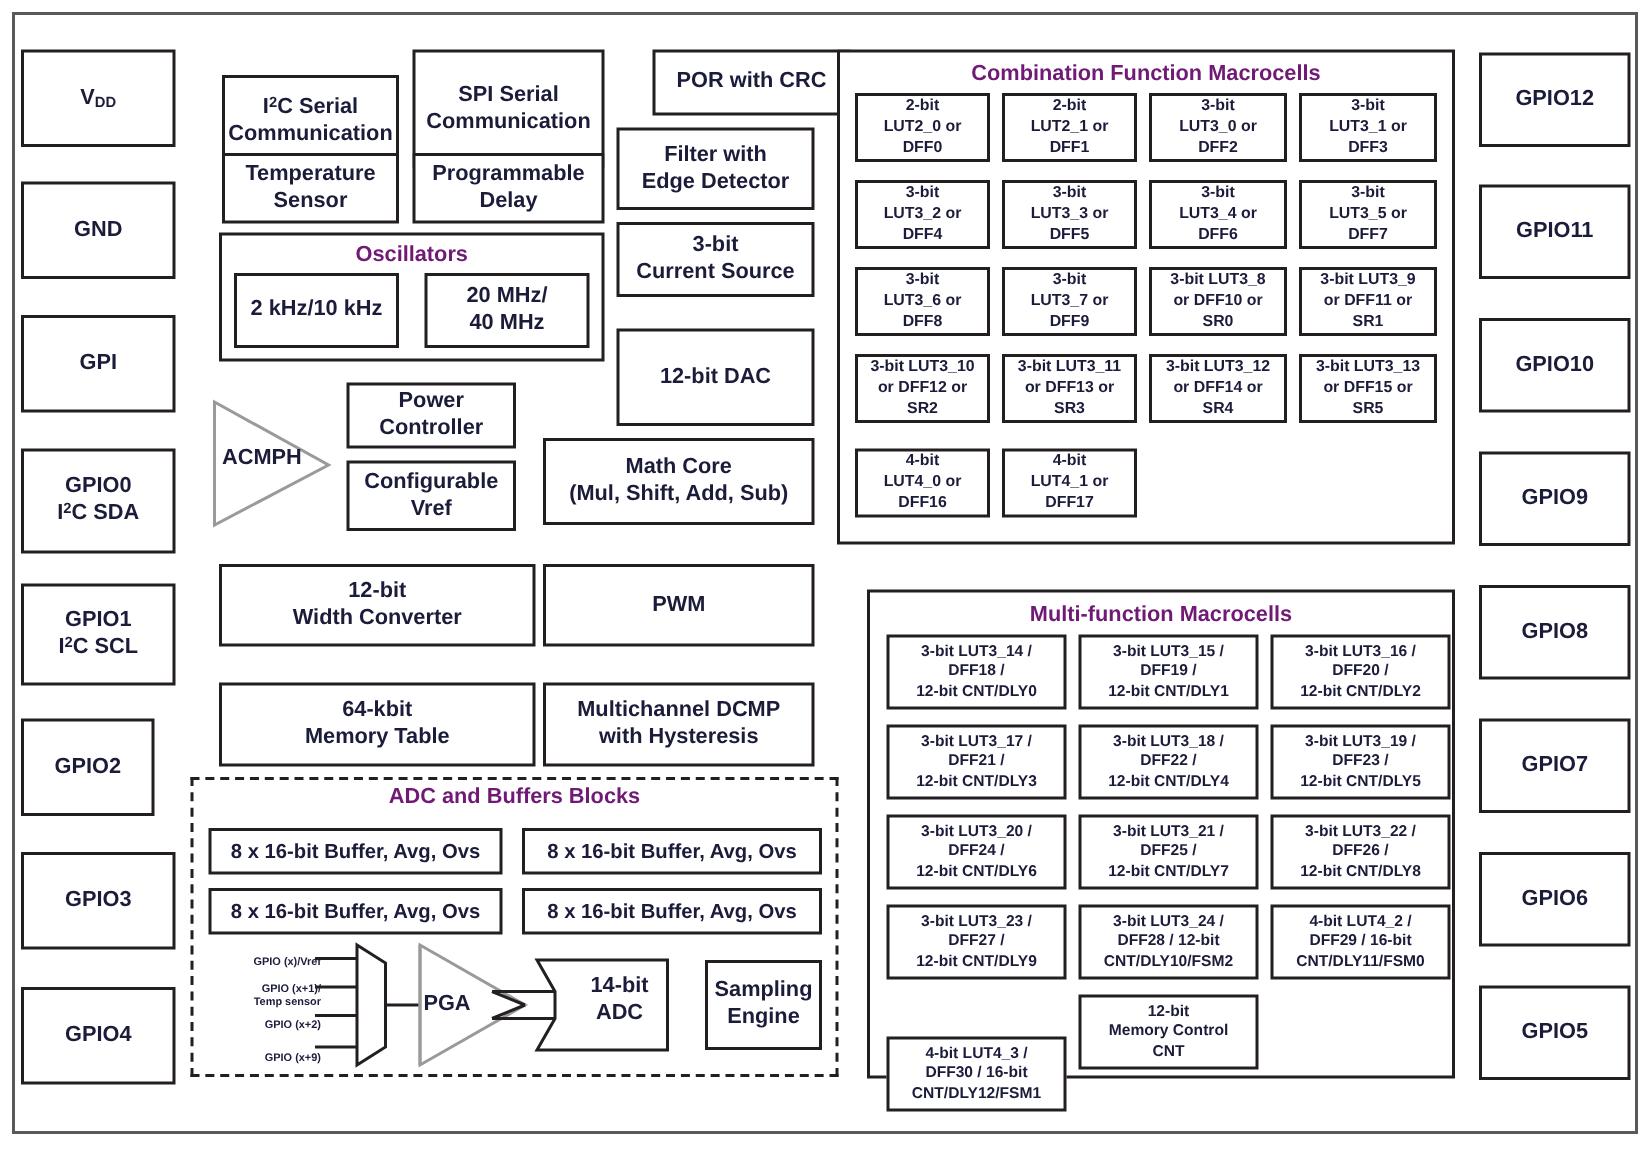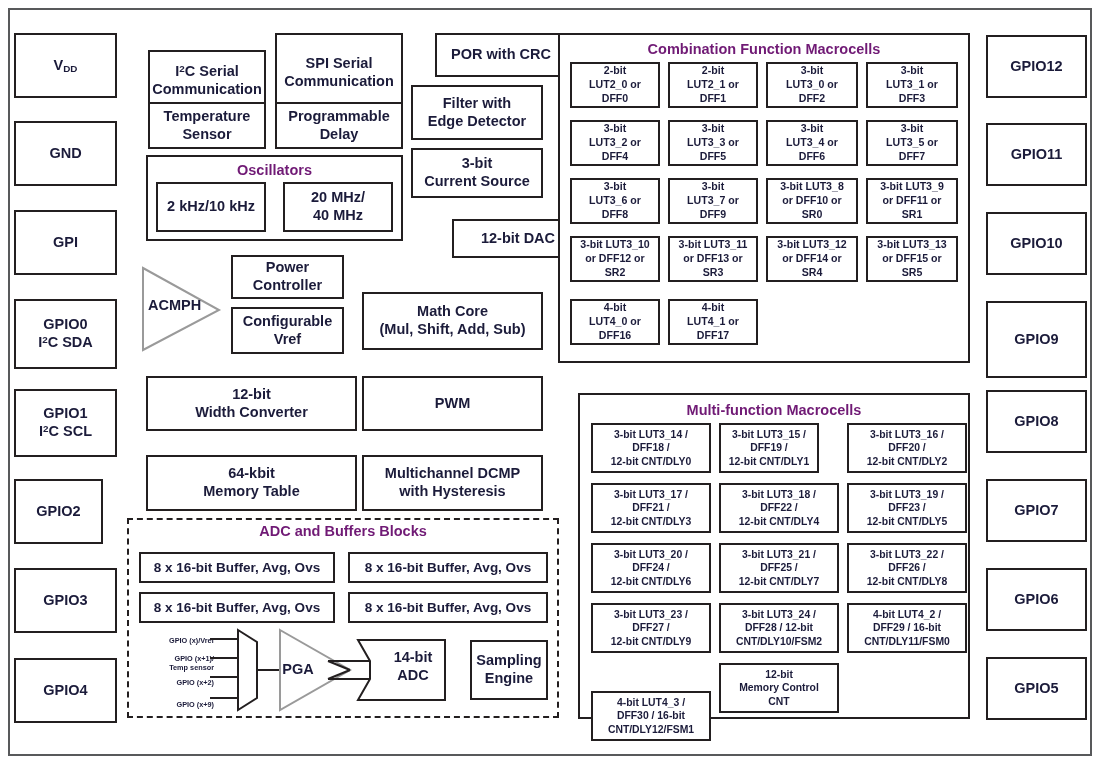--- a/index.html
+++ b/index.html
@@ -136,21 +136,21 @@
 
   <div class="blk pin" style="left:986px;top:35px;width:101px;height:63px;">
     <span class="txt">GPIO12</span>
   </div>
   <div class="blk pin" style="left:986px;top:123px;width:101px;height:63px;">
     <span class="txt">GPIO11</span>
   </div>
   <div class="blk pin" style="left:986px;top:212px;width:101px;height:63px;">
     <span class="txt">GPIO10</span>
   </div>
-  <div class="blk pin" style="left:986px;top:301px;width:101px;height:77px;">
+  <div class="blk pin" style="left:986px;top:301px;width:101px;height:63px;">
     <span class="txt">GPIO9</span>
   </div>
   <div class="blk pin" style="left:986px;top:390px;width:101px;height:63px;">
     <span class="txt">GPIO8</span>
   </div>
   <div class="blk pin" style="left:986px;top:479px;width:101px;height:63px;">
     <span class="txt">GPIO7</span>
   </div>
   <div class="blk pin" style="left:986px;top:568px;width:101px;height:63px;">
     <span class="txt">GPIO6</span>
@@ -205,21 +205,21 @@
 
   <div class="blk fn" style="left:411px;top:33px;width:132px;height:44px;margin-left:24px;">
     <span class="txt">POR with CRC</span>
   </div>
   <div class="blk fn" style="left:411px;top:85px;width:132px;height:55px;">
     <span class="txt">Filter with<br>Edge Detector</span>
   </div>
   <div class="blk fn" style="left:411px;top:148px;width:132px;height:50px;">
     <span class="txt">3-bit<br>Current Source</span>
   </div>
-  <div class="blk fn" style="left:411px;top:219px;width:132px;height:39px;margin-left:41px;">
+  <div class="blk fn" style="left:411px;top:219px;width:132px;height:65px;">
     <span class="txt">12-bit DAC</span>
   </div>
   <div class="blk fn" style="left:362px;top:292px;width:181px;height:58px;">
     <span class="txt">Math Core<br>(Mul, Shift, Add, Sub)</span>
   </div>
   <div class="blk fn" style="left:362px;top:376px;width:181px;height:55px;">
     <span class="txt">PWM</span>
   </div>
   <div class="blk fn" style="left:362px;top:455px;width:181px;height:56px;">
     <span class="txt">Multichannel DCMP<br>with Hysteresis</span>
@@ -337,21 +337,21 @@
     <span>4-bit<br>LUT4_1 or<br>DFF17</span>
     </div>
 
   <div class="grp" style="left:578px;top:393px;width:392px;height:326px;">
     <div class="grp-title" style="top:7px;">Multi-function Macrocells</div>
   </div>
 
   <div class="cell mcell" style="left:591px;top:423px;width:120px;height:50px;">
     <span>3-bit LUT3_14 /<br>DFF18 /<br>12-bit CNT/DLY0</span>
     </div>
-  <div class="cell mcell" style="left:719px;top:423px;width:100px;height:50px;">
+  <div class="cell mcell" style="left:719px;top:423px;width:120px;height:50px;">
     <span>3-bit LUT3_15 /<br>DFF19 /<br>12-bit CNT/DLY1</span>
     </div>
   <div class="cell mcell" style="left:847px;top:423px;width:120px;height:50px;">
     <span>3-bit LUT3_16 /<br>DFF20 /<br>12-bit CNT/DLY2</span>
     </div>
 
   <div class="cell mcell" style="left:591px;top:483px;width:120px;height:50px;">
     <span>3-bit LUT3_17 /<br>DFF21 /<br>12-bit CNT/DLY3</span>
     </div>
   <div class="cell mcell" style="left:719px;top:483px;width:120px;height:50px;">

